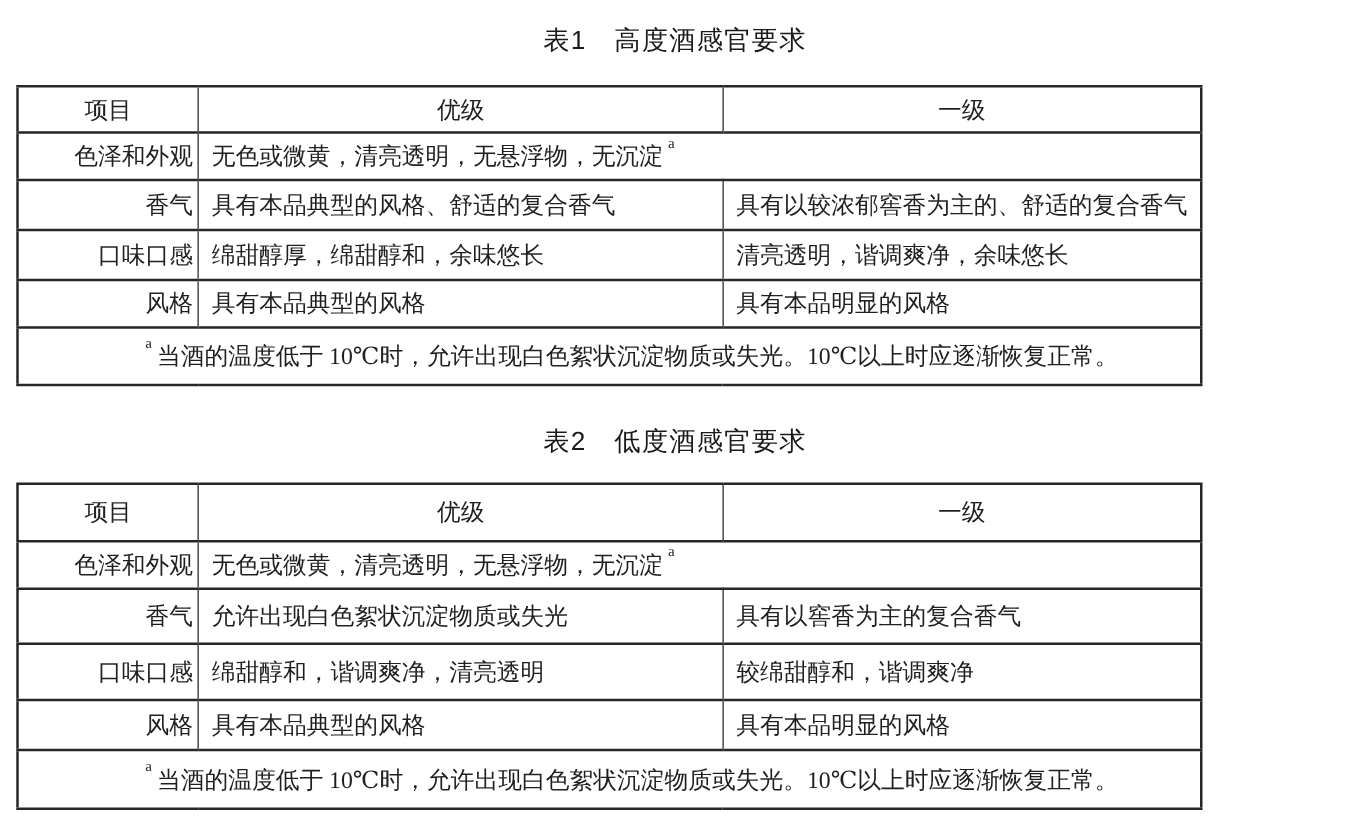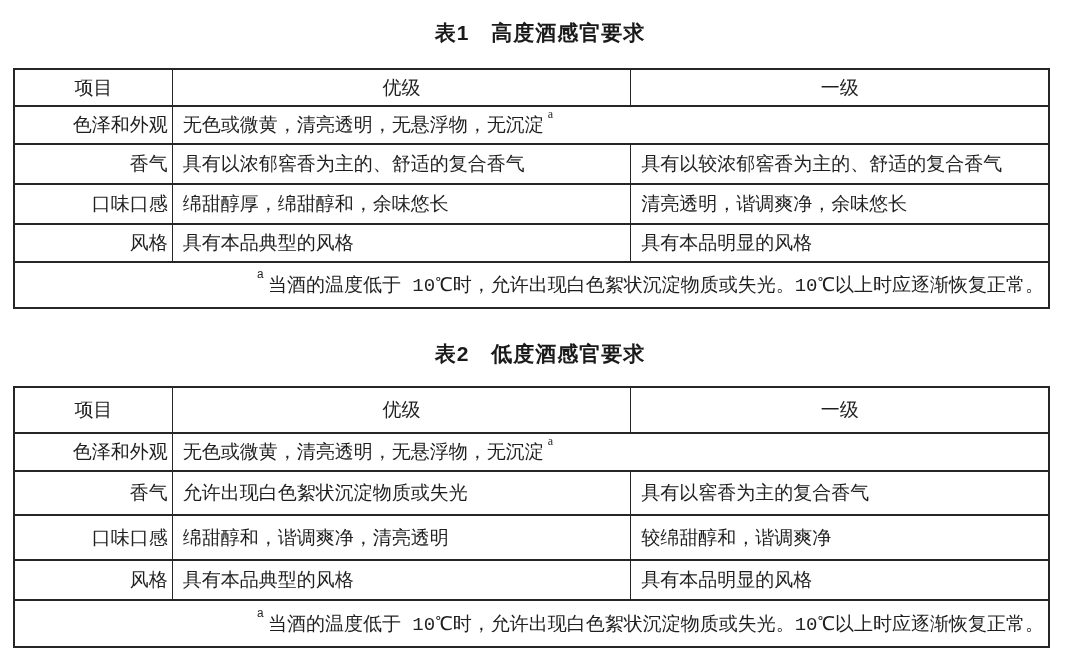--- a/index.html
+++ b/index.html
@@ -8,55 +8,54 @@
     width: 1080px;
     height: 662px;
     background: #ffffff;
     color: #1f1f1f;
     font-family: "Liberation Serif", "DejaVu Serif", serif;
     overflow: hidden;
   }
   .table-title {
     text-align: center;
     font-family: "Liberation Sans", "DejaVu Sans", sans-serif;
-    font-weight: bold;
+    font-weight: normal;
     font-size: 21px;
     line-height: 30px;
     color: #1a1a1a;
     letter-spacing: 1px;
   }
   .title-1 { margin: 18px 0 20px 0; }
   .title-2 { margin: 30px 0 17px 0; }
   table.spec-table {
     border-collapse: collapse;
     table-layout: fixed;
-    width: 1037px;
+    width: 949px;
     margin-left: 13px;
     border: 2px solid #262626;
   }
   .spec-table th, .spec-table td {
     border-top: 2px solid #262626;
     border-bottom: 2px solid #262626;
     border-left: 1px solid #262626;
     border-right: 1px solid #262626;
     font-size: 19px;
     font-weight: normal;
     color: #1f1f1f;
     padding: 2px 4px;
     vertical-align: middle;
     overflow: hidden;
     white-space: nowrap;
   }
   .spec-table th { text-align: center; }
   .spec-table td.item-cell { text-align: right; }
   .spec-table td.value-cell { text-align: left; padding-left: 10px; }
   .spec-table td.footnote-cell {
-    text-align: right;
+    text-align: center;
     padding-left: 40px;
-    font-family: Liberation Mono, monospace;
   }
   sup.fn-ref {
     font-size: 12px;
     line-height: 0;
     position: relative;
     top: -0.45em;
     margin-left: 4px;
   }
   sup.fn-marker {
     font-size: 12px;
@@ -105,21 +104,21 @@
           <th>一级</th>
         </tr>
       </thead>
       <tbody>
         <tr class="appearance-row">
           <td class="item-cell">色泽和外观</td>
           <td class="value-cell" colspan="2"><span>无色或微黄，清亮透明，无悬浮物，无沉淀</span><sup class="fn-ref">a</sup></td>
         </tr>
         <tr class="aroma-row">
           <td class="item-cell">香气</td>
-          <td class="value-cell">具有以浓郁窖香为主的、舒适的复合香气</td>
+          <td class="value-cell">具有本品典型的风格、舒适的复合香气</td>
           <td class="value-cell">具有以较浓郁窖香为主的、舒适的复合香气</td>
         </tr>
         <tr class="taste-row">
           <td class="item-cell">口味口感</td>
           <td class="value-cell">绵甜醇厚，绵甜醇和，余味悠长</td>
           <td class="value-cell">清亮透明，谐调爽净，余味悠长</td>
         </tr>
         <tr class="style-row">
           <td class="item-cell">风格</td>
           <td class="value-cell">具有本品典型的风格</td>

